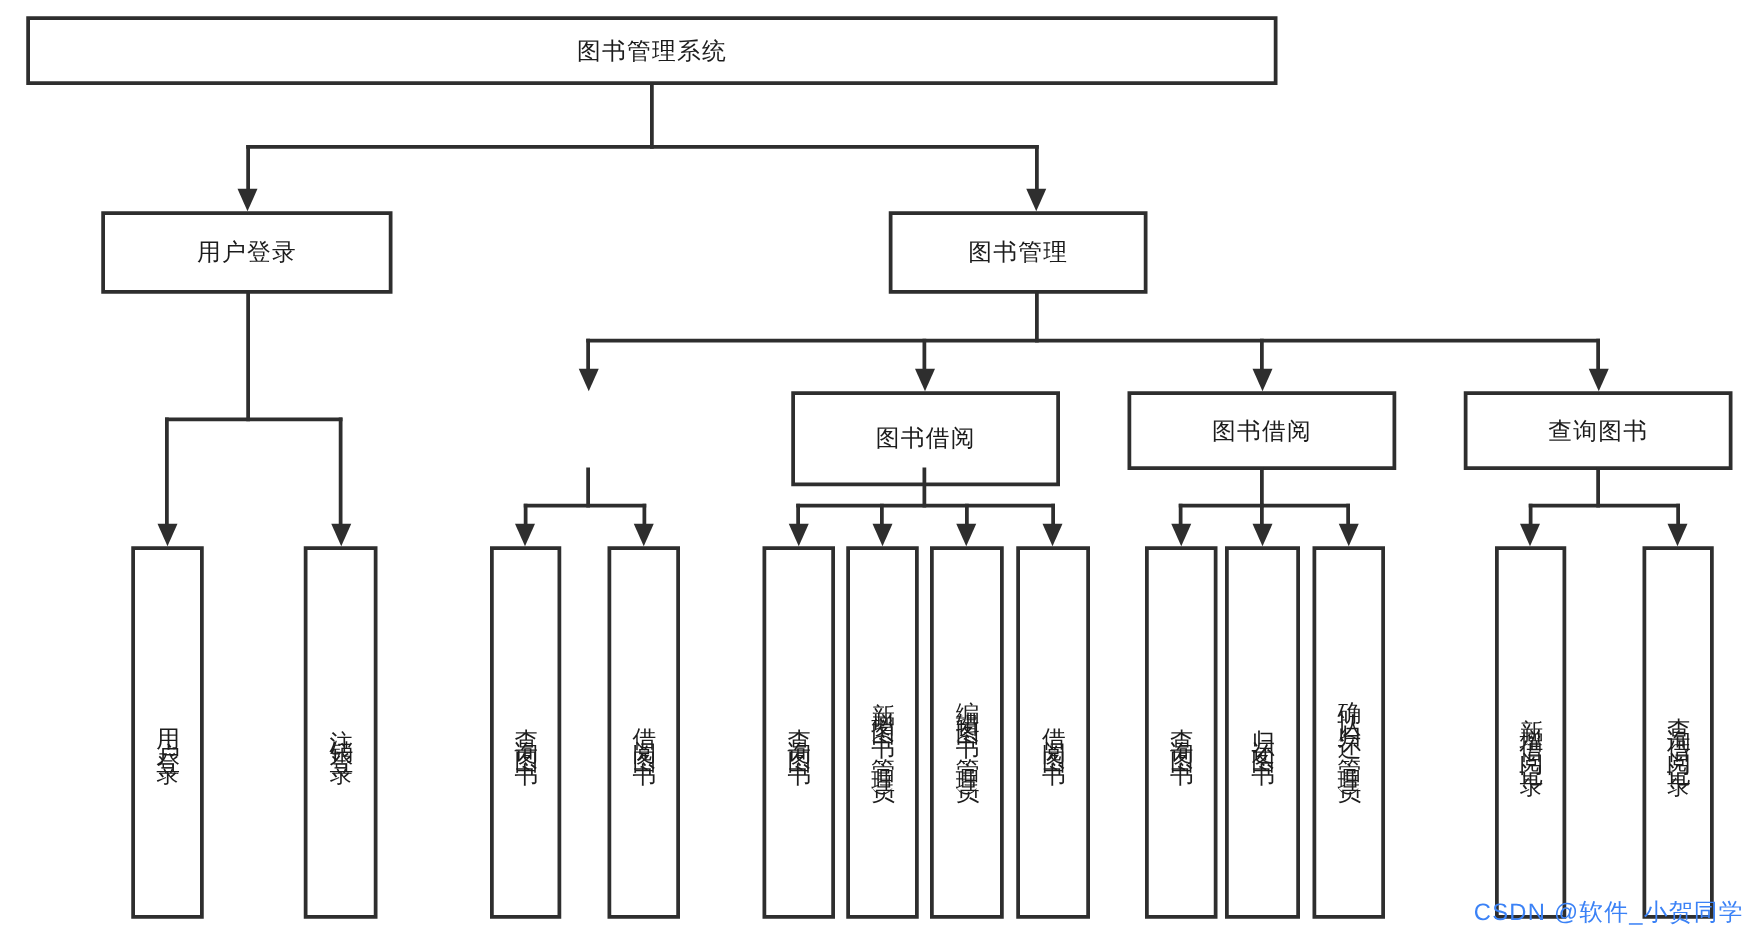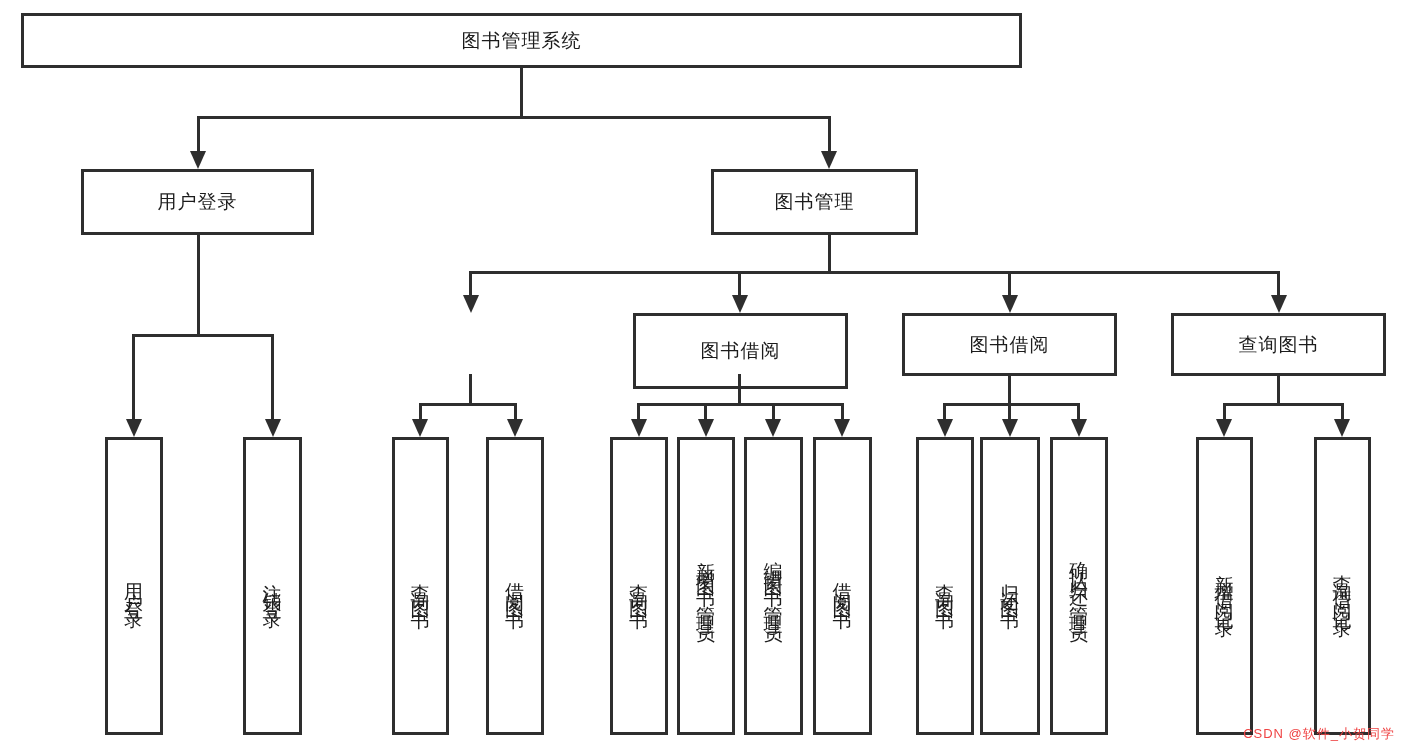--- a/index.html
+++ b/index.html
@@ -44,22 +44,22 @@
     position:absolute;
     width:0;height:0;
     border-left:8px solid transparent;
     border-right:8px solid transparent;
     border-top:18px solid #2e2e2e;
   }
   .watermark{
     position:absolute;
     right:10px;
     bottom:4px;
-    font-size:13px;
-    color:#ef4444;
+    font-size:19px;
+    color:#3b82f6;
     letter-spacing:1px;
     white-space:nowrap;
   }
 </style>
 </head>
 <body>
 
 <div id="stage">
 
   <div class="box" style="left:21px;top:13px;width:1001px;height:55px;">

